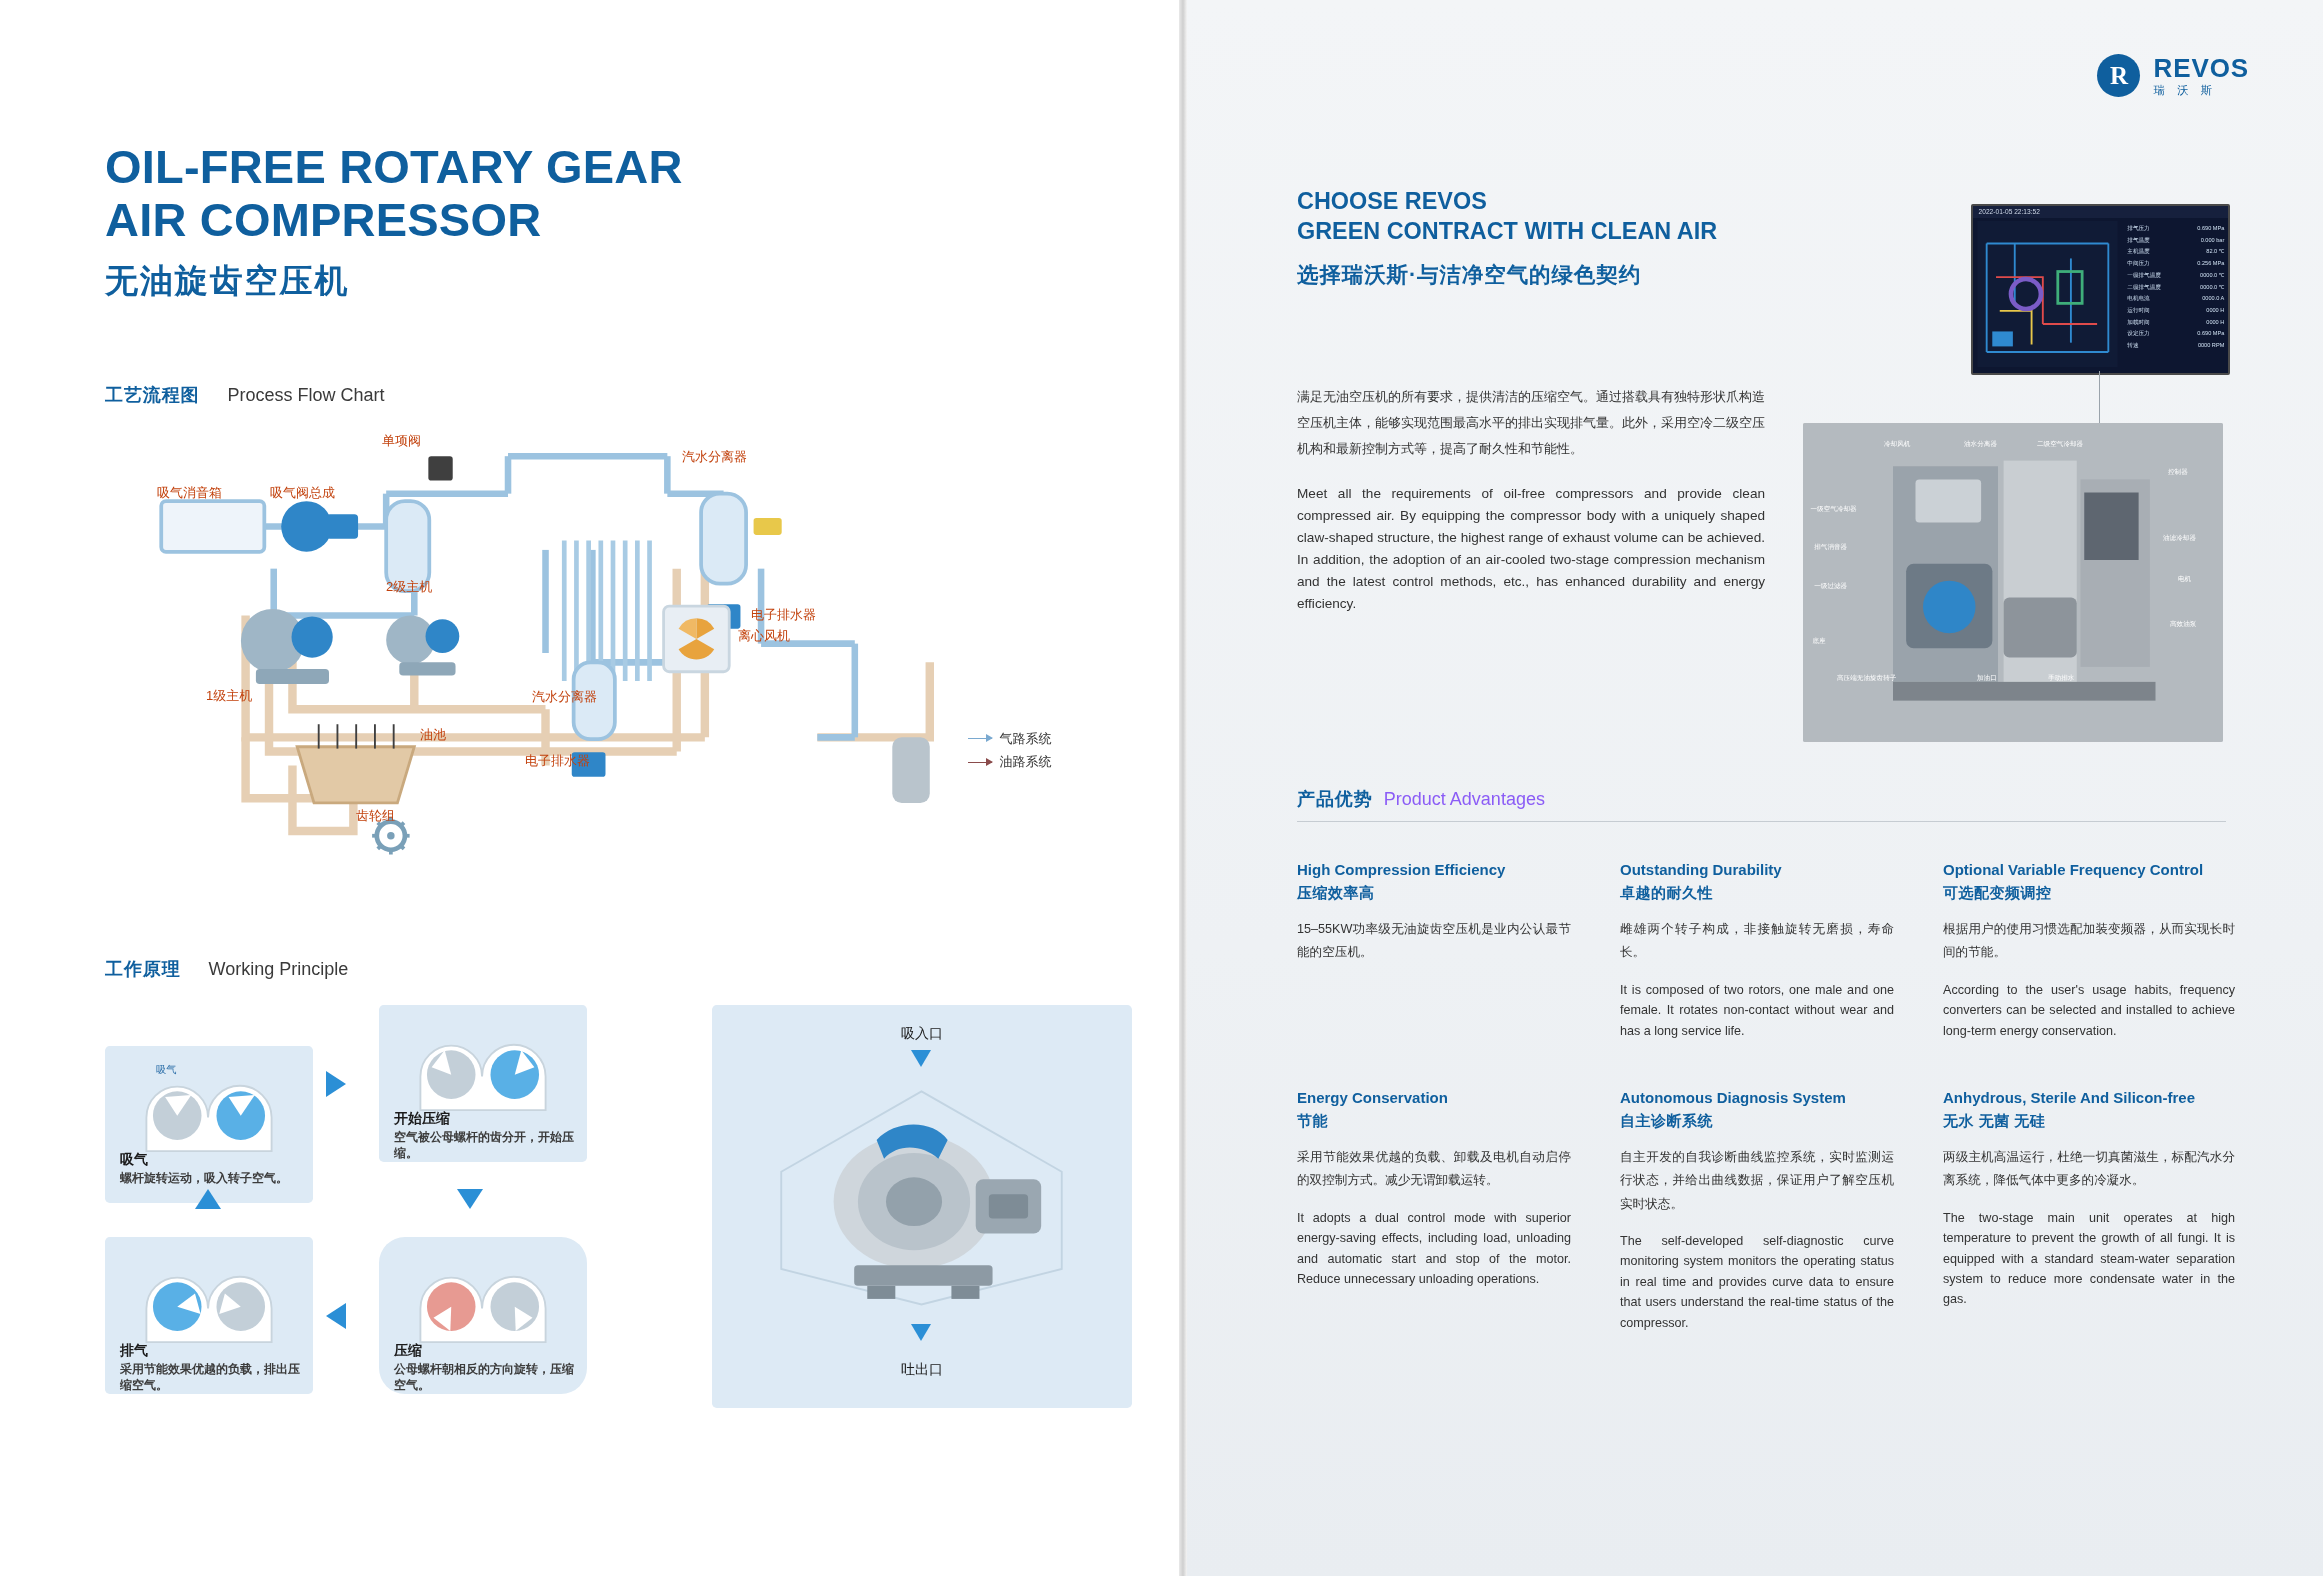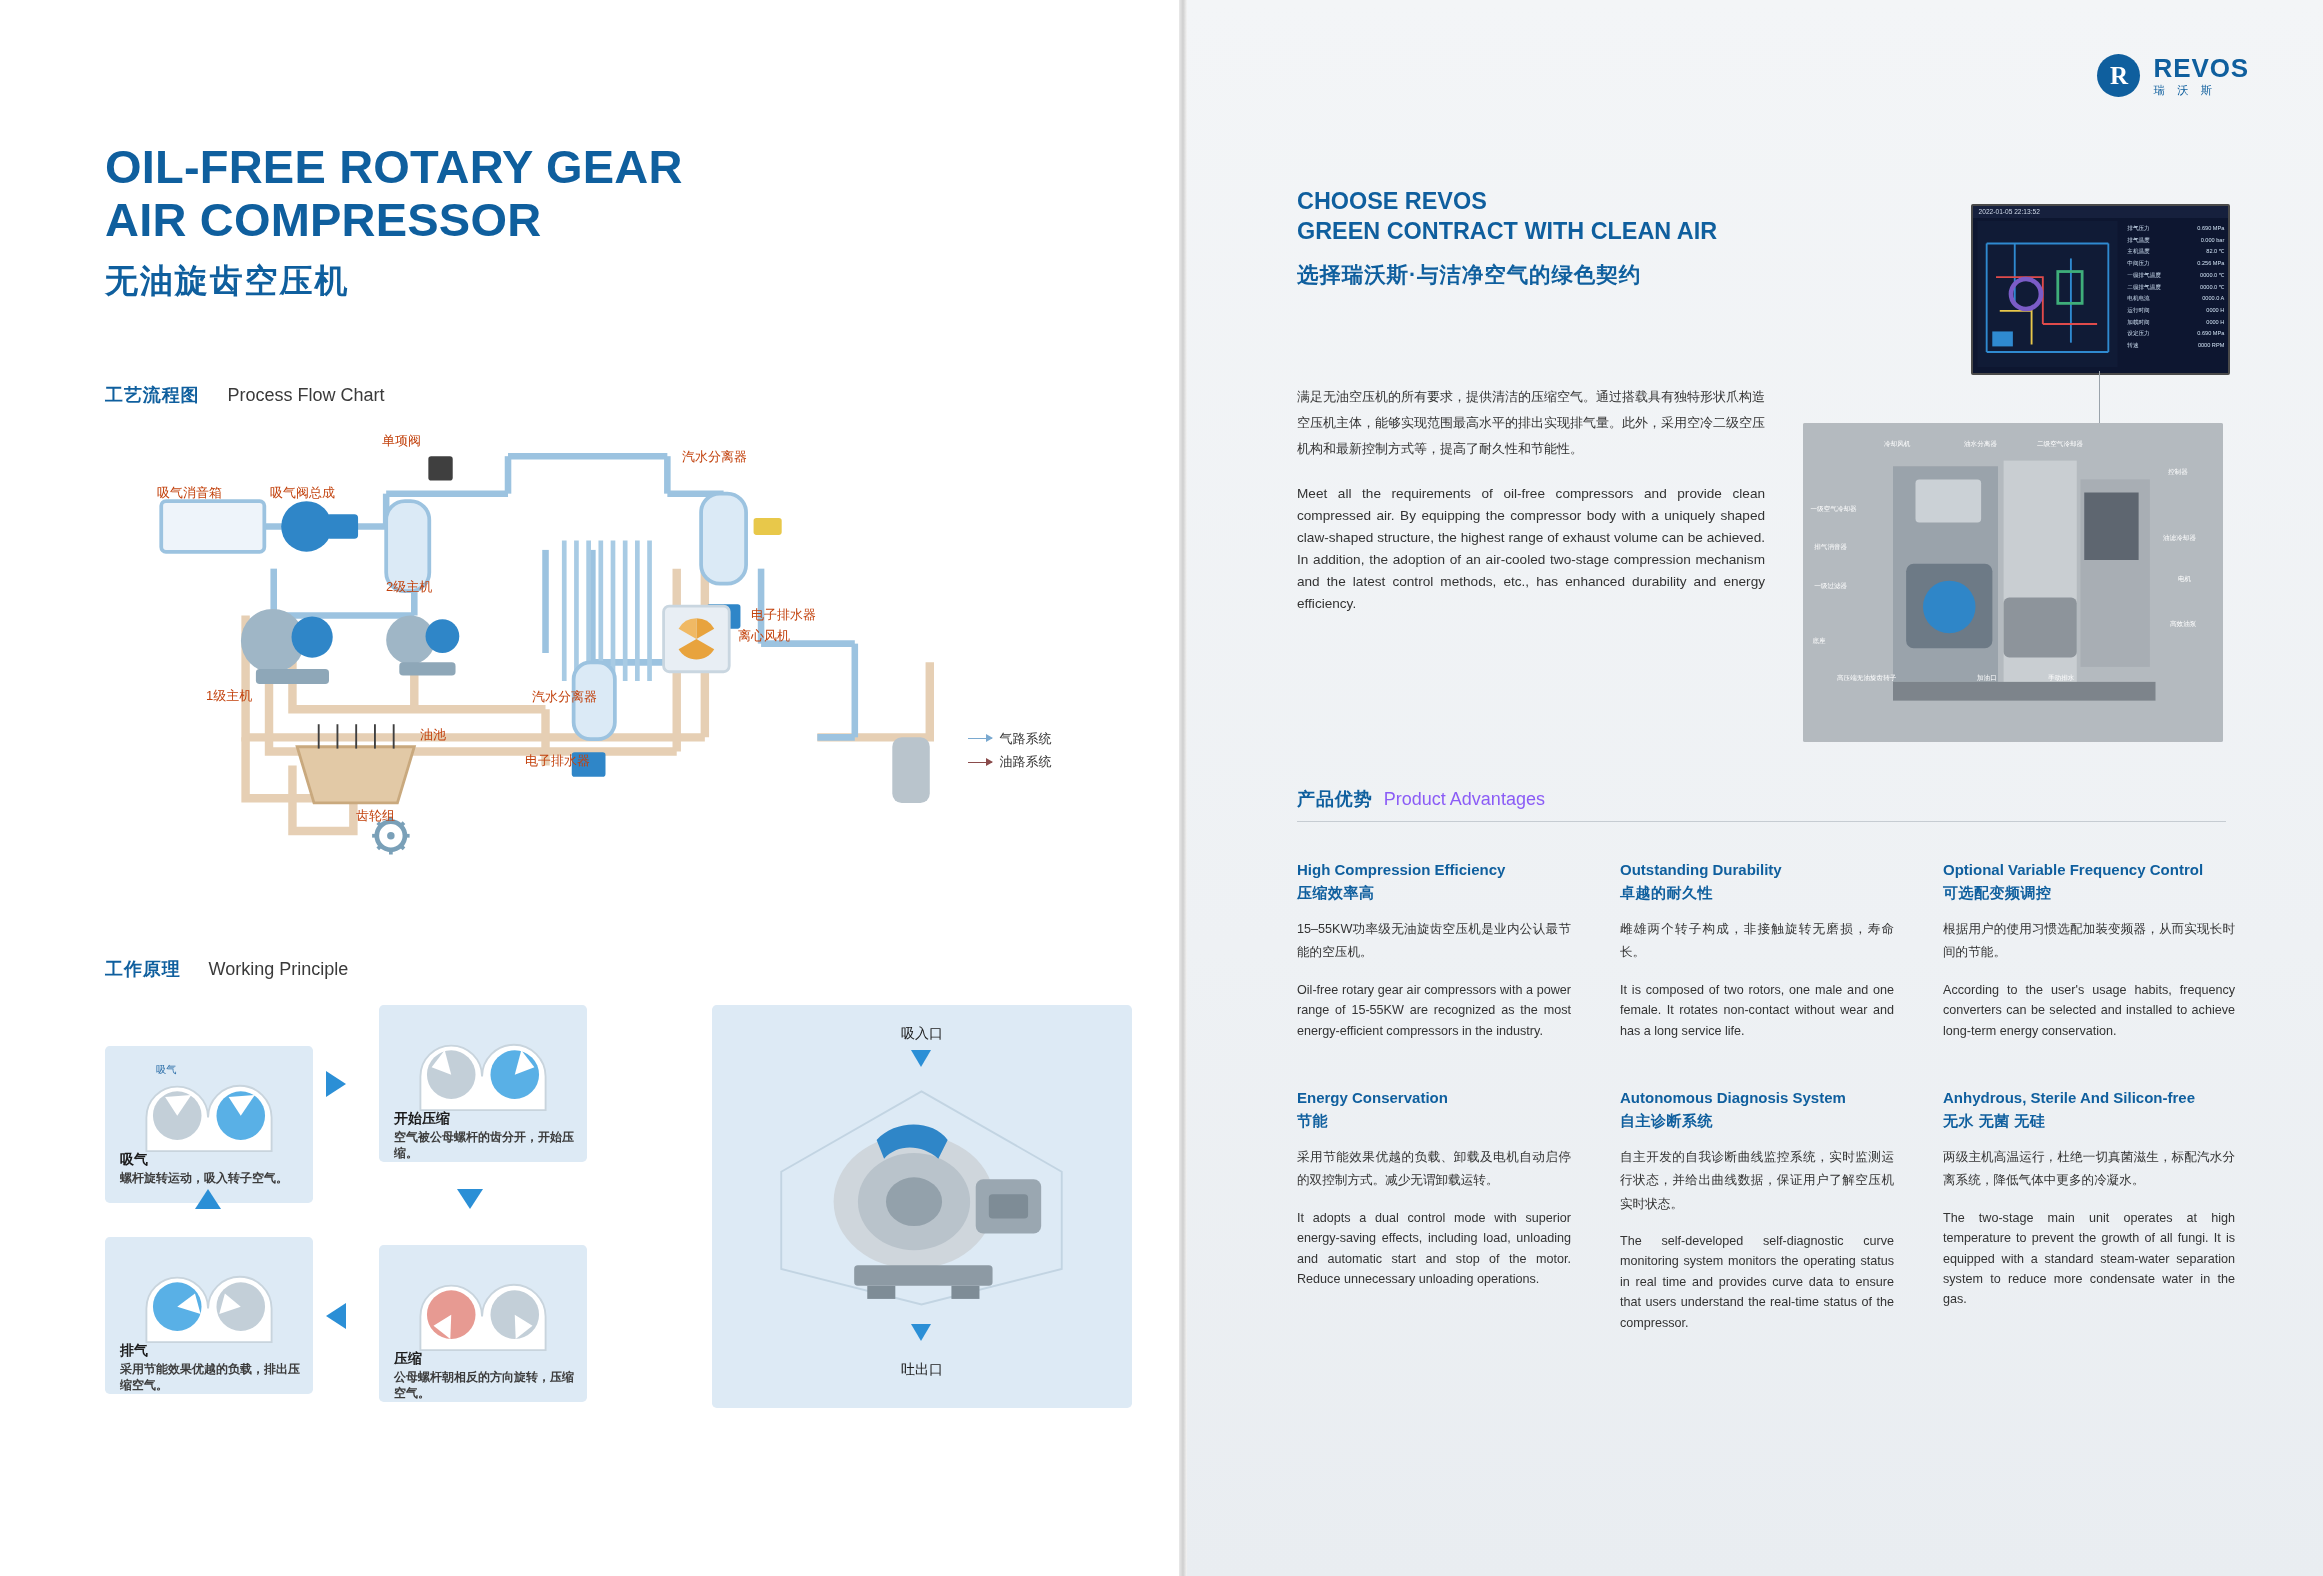--- a/index.html
+++ b/index.html
@@ -338,21 +338,21 @@
             <circle cx="109" cy="36" r="26" fill="#59b0e6"></circle>
             <path d="M41 36 L20 28 L34 10 Z" fill="#ffffff"></path>
             <path d="M109 36 L130 28 L116 10 Z" fill="#ffffff"></path>
           </svg>
           <div class="ptitle">开始压缩</div>
           <div class="pdesc">空气被公母螺杆的齿分开，开始压缩。</div>
         </div>
 
         <div class="arrow-d" style="left:352px;top:184px;"></div>
 
-        <div class="pcard" style="left:274px;top:240px;">
+        <div class="pcard" style="left:274px;top:232px;border-radius:26px;">
           <svg class="shape" viewBox="0 0 150 76">
             <path d="M8 38 A33 33 0 1 1 74 38 A33 33 0 1 1 142 38 L142 74 L8 74 Z" fill="#ffffff" stroke="#c8d4dd" stroke-width="2"></path>
             <circle cx="41" cy="36" r="26" fill="#e79a92"></circle>
             <circle cx="109" cy="36" r="26" fill="#c3cfd8"></circle>
             <path d="M41 36 L22 48 L40 62 Z" fill="#ffffff"></path>
             <path d="M109 36 L128 48 L110 62 Z" fill="#ffffff"></path>
           </svg>
           <div class="ptitle">压缩</div>
           <div class="pdesc">公母螺杆朝相反的方向旋转，压缩空气。</div>
         </div>
@@ -527,21 +527,20 @@
     <span class="cn">产品优势</span>
     <span class="en">Product Advantages</span>
   </div>
   <div class="adv-rule"></div>
 
   <div class="adv-grid">
     <div class="adv-item">
       <div class="t-en">High Compression Efficiency</div>
       <div class="t-cn">压缩效率高</div>
       <div class="d-cn">15–55KW功率级无油旋齿空压机是业内公认最节能的空压机。</div>
-      <div class="d-en">Oil-free rotary gear air compressors with a power range of 15-55KW are recognized as the most energy-efficient compressors in the industry.</div>
     </div>
     <div class="adv-item">
       <div class="t-en">Outstanding Durability</div>
       <div class="t-cn">卓越的耐久性</div>
       <div class="d-cn">雌雄两个转子构成，非接触旋转无磨损，寿命长。</div>
       <div class="d-en">It is composed of two rotors, one male and one female. It rotates non-contact without wear and has a long service life.</div>
     </div>
     <div class="adv-item">
       <div class="t-en">Optional Variable Frequency Control</div>
       <div class="t-cn">可选配变频调控</div>

